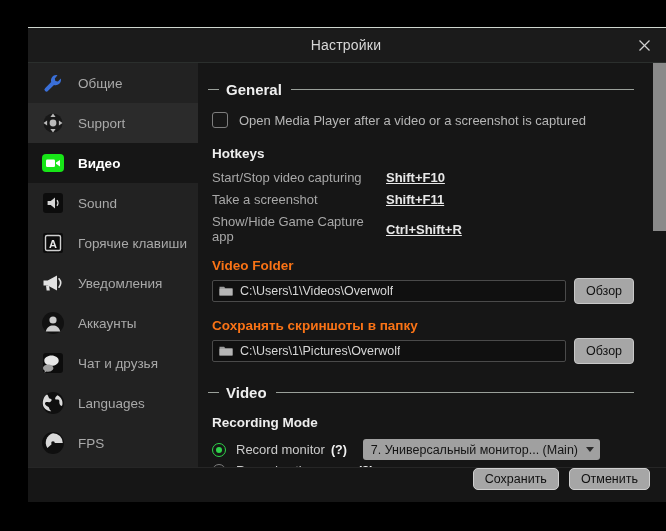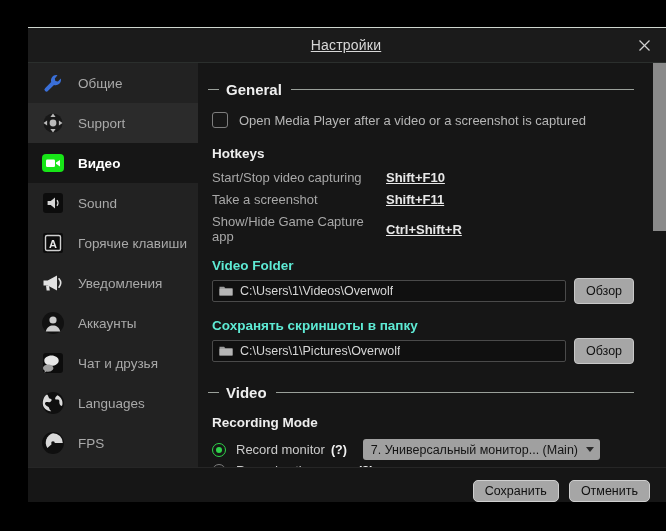--- a/index.html
+++ b/index.html
@@ -38,21 +38,20 @@
   }
   #title-text {
     position: absolute;
     left: 0; right: 2px; top: 0;
     line-height: 34px;
     text-align: center;
     color: #d8d8d8;
     font-size: 14px;
     letter-spacing: .2px;
     user-select: none;
-    text-decoration: underline;
   }
   #close-btn {
     position: absolute;
     right: 8px;
     top: 4px;
     width: 28px;
     height: 26px;
     display: flex;
     align-items: center;
     justify-content: center;
@@ -177,21 +176,21 @@
   }
   .hk-key {
     color: #e8e8e8;
     font-size: 13px;
     font-weight: bold;
     text-decoration: underline;
     cursor: pointer;
   }
 
   .field-label {
-    color: #5eead4;
+    color: #f97316;
     font-size: 13.5px;
     font-weight: bold;
     margin: 14px 0 5px 4px;
   }
   .field-row {
     display: flex;
     align-items: center;
     margin-left: 4px;
   }
   .path-input {
@@ -309,21 +308,21 @@
   
   #footer {
     position: absolute;
     left: 0;
     bottom: 0;
     width: 638px;
     height: 35px;
     background: #161616;
     border-top: 1px solid #262626;
     display: flex;
-    align-items: flex-end;
+    align-items: flex-start;
     justify-content: flex-end;
     padding-right: 16px;
     box-sizing: border-box;
   }
   .foot-btn {
     height: 22px;
     padding: 0 11px;
     margin-left: 10px;
     background: #a6a6a6;
     border: 1px solid #cfcfcf;

